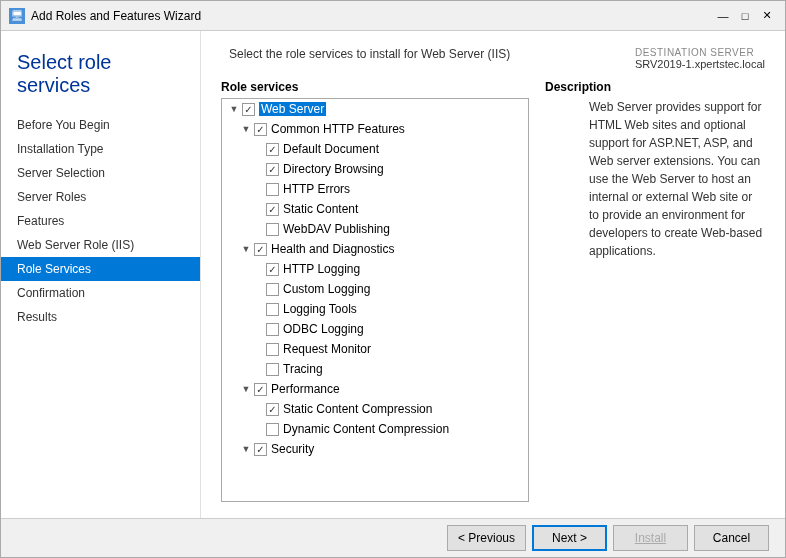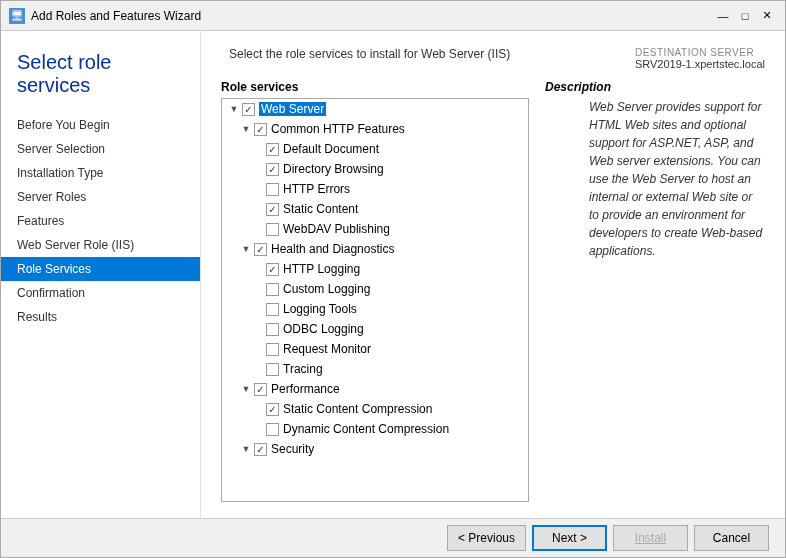--- a/index.html
+++ b/index.html
@@ -184,21 +184,20 @@
       font-size: 12px;
     }
     .item-text.highlighted {
       background: #0078d7;
       color: white;
       padding: 0 2px;
     }
     .description-panel {
       width: 220px;
       flex-shrink: 0;
-      font-style: italic;
     }
     .desc-label {
       font-weight: bold;
       font-size: 12px;
       margin-bottom: 4px;
     }
     .desc-text {
       font-size: 12px;
       color: #333;
       line-height: 1.5;
@@ -255,22 +254,22 @@
       <button class="title-btn close">✕</button>
     </div>
   </div>
 
   <div class="content-area">
 
     <div class="left-panel">
       <div class="nav-title">Select role services</div>
       <div id="nav-list">
           <div class="nav-item">Before You Begin</div>
+          <div class="nav-item">Installation Type</div>
           <div class="nav-item">Server Selection</div>
-          <div class="nav-item">Installation Type</div>
           <div class="nav-item">Server Roles</div>
           <div class="nav-item">Features</div>
           <div class="nav-item">Web Server Role (IIS)</div>
           <div class="nav-item active">Role Services</div>
           <div class="nav-item">Confirmation</div>
           <div class="nav-item">Results</div>
         </div>
     </div>
 
     <div class="main-panel">

